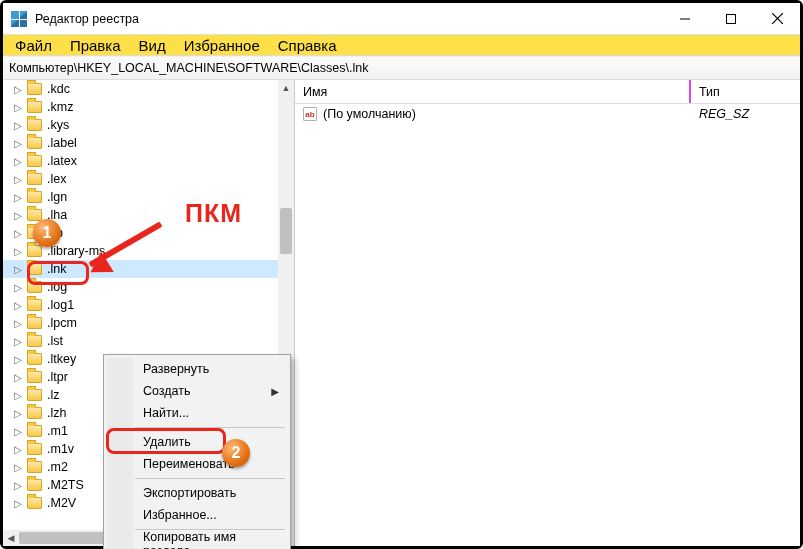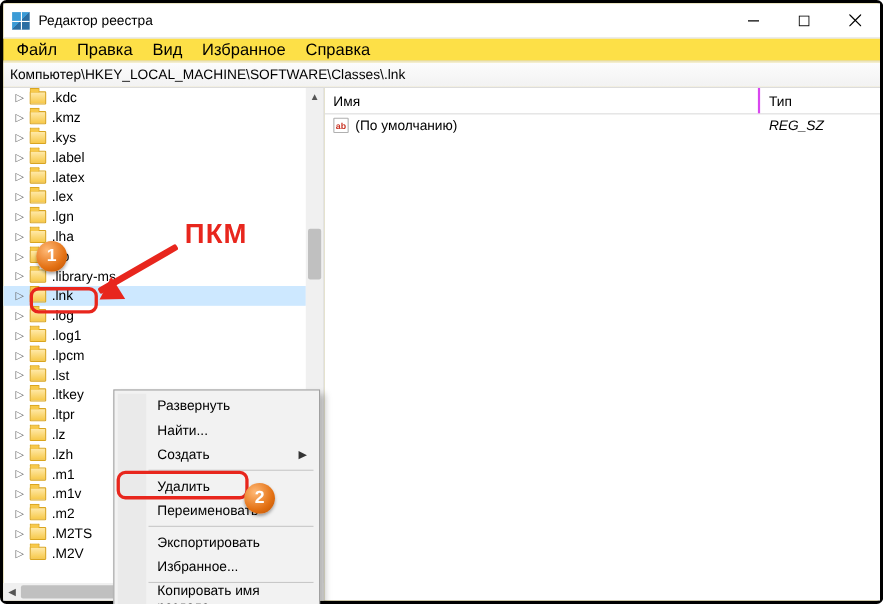--- a/index.html
+++ b/index.html
@@ -470,25 +470,25 @@
               <span>(По умолчанию)</span>
             </div>
             <div class="cell type">REG_SZ</div>
           </div>
         </div>
     </div>
 
     <div class="ctx">
       <div class="ctx-inner">
         <div class="ctx-item">Развернуть</div>
-        <div class="ctx-item">Найти...</div>
         <div class="ctx-item">
           <span>Создать</span>
           <span class="sub">▶</span>
         </div>
+        <div class="ctx-item">Найти...</div>
         <div class="ctx-sep"></div>
         <div class="ctx-item">Удалить</div>
         <div class="ctx-item">Переименовать</div>
         <div class="ctx-sep"></div>
         <div class="ctx-item">Экспортировать</div>
         <div class="ctx-item">Избранное...</div>
         <div class="ctx-sep"></div>
         <div class="ctx-item">Копировать имя раздела</div>
       </div>
     </div>
@@ -498,20 +498,20 @@
   <div class="anno-box" style="left:24px; top:258px; width:62px; height:24px;"></div>
   <div class="anno-circle" style="left:30px; top:216px;">
       <span>1</span>
     </div>
 
   <div class="anno-box" style="left:103px; top:425px; width:120px; height:26px;"></div>
   <div class="anno-circle" style="left:219px; top:436px;">
       <span>2</span>
     </div>
 
-  <div class="anno-text" style="left:165px; top:196px;">ПКМ</div>
+  <div class="anno-text" style="left:182px; top:196px;">ПКМ</div>
 
   <div class="anno-arrow" style="left:158px; top:218px;">
     <div class="shaft"></div>
     <div class="head"></div>
   </div>
 
 </div>
 
 </body></html>

